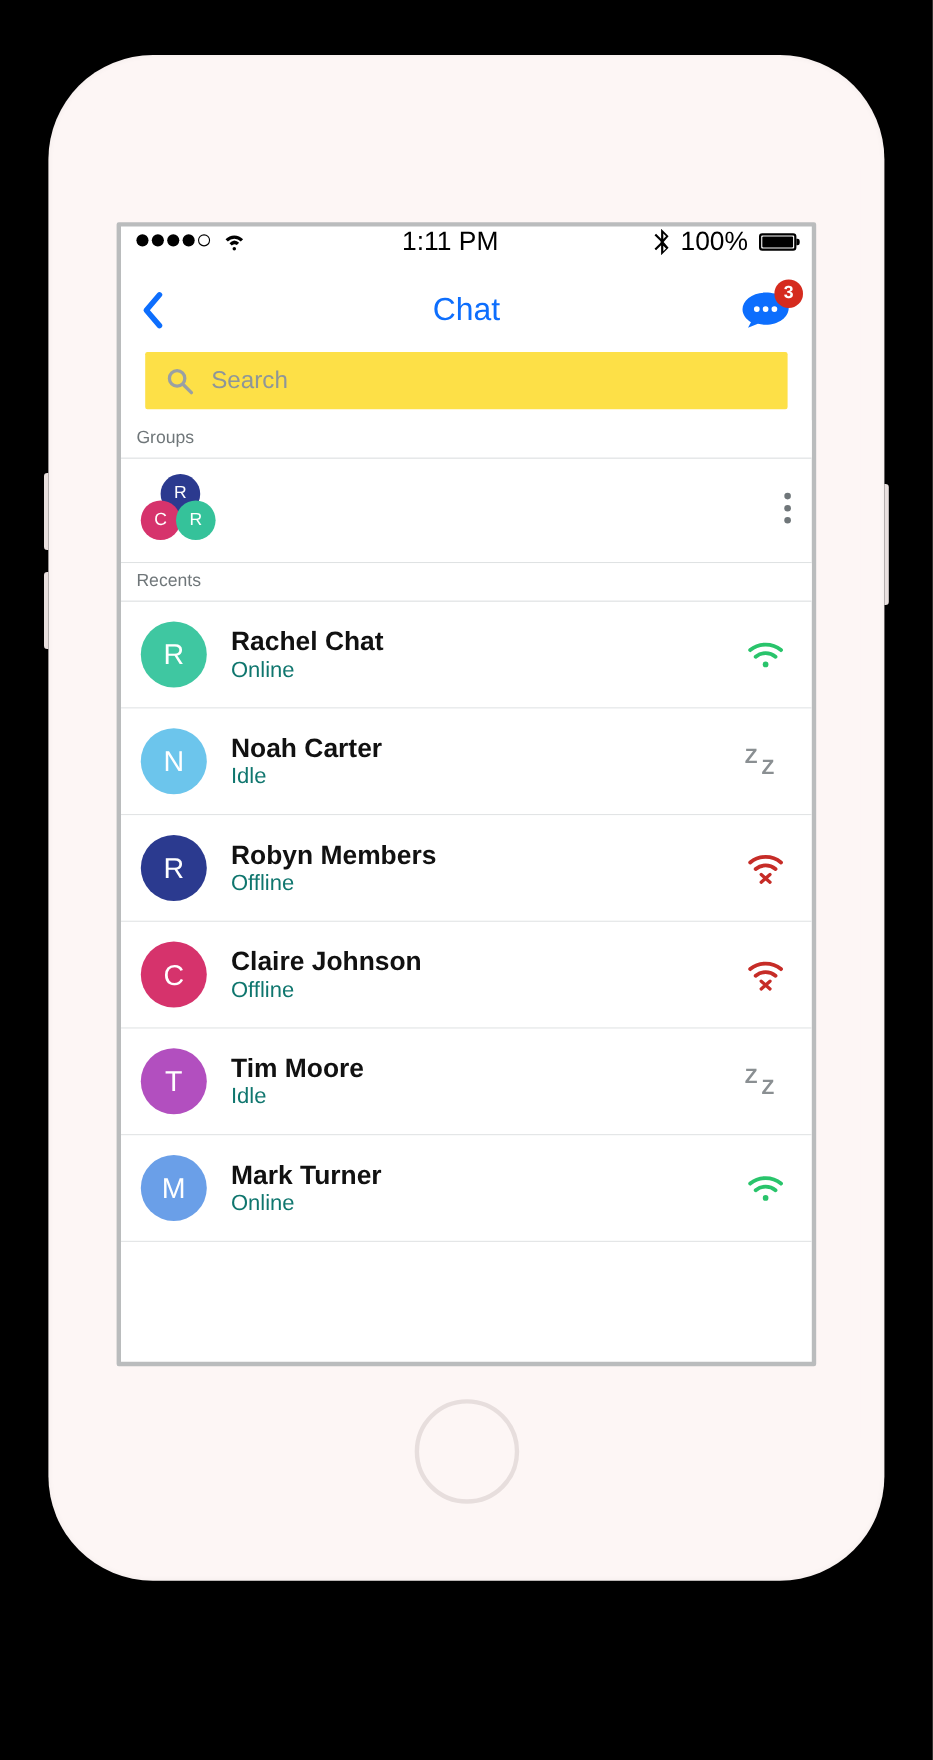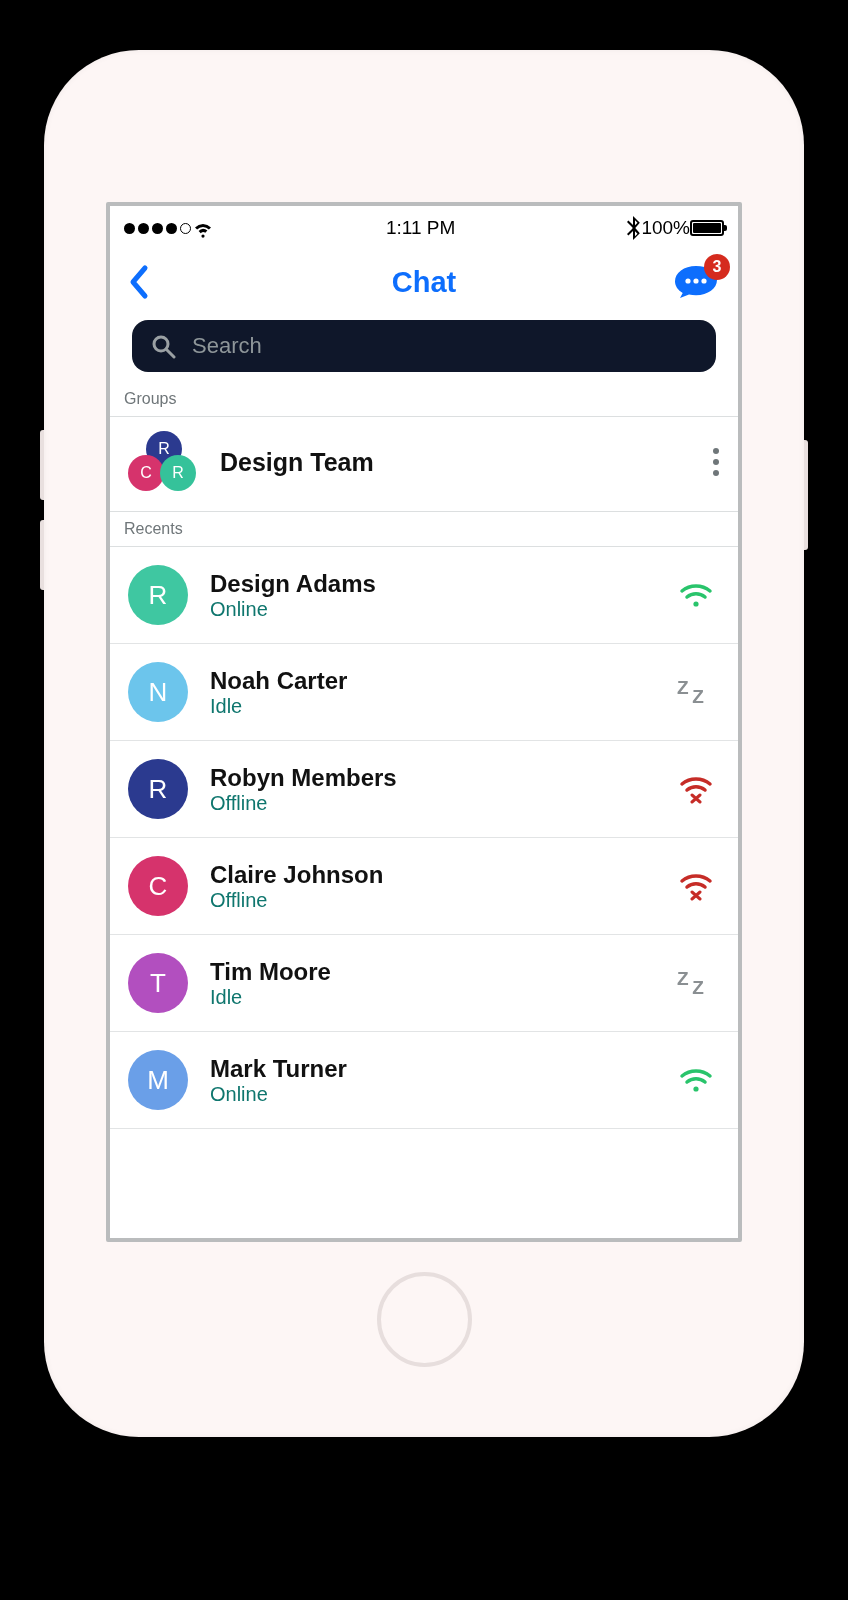--- a/index.html
+++ b/index.html
@@ -72,27 +72,27 @@
     margin-top: 70px;
     overflow: hidden;
     display: flex;
     flex-direction: column;
   }
 
   
   .status-bar {
     height: 44px;
     display:flex;
-    align-items:center;
+    align-items:flex-start;
     justify-content:space-between;
-    padding: 13px 14px;
-    font-size: 19px;
+    padding: 0 14px;
+    font-size: 24px;
     font-weight:500;
   }
-  .status-left, .status-right { display:flex; align-items:center; }
+  .status-left, .status-right { display:flex; align-items:center; gap:10px; }
   .sig-dots { display:flex; gap:3px; }
   .sig-dots span {
     width:11px;height:11px;border-radius:50%;background:#000;display:inline-block;
   }
   .sig-dots span.hollow { background:#fff;border:1.5px solid #000;width:11px;height:11px;}
   .wifi-status svg { width:24px;height:24px;display:block;}
   .bt-ico svg{width:15px;height:24px;display:block;}
   .batt {
     width:34px;height:16px;border:2px solid #000;border-radius:3px;position:relative;
   }
@@ -103,38 +103,38 @@
   .navbar {
     height: 64px;
     display:flex;
     align-items:center;
     justify-content:space-between;
     padding: 0 18px;
     position:relative;
   }
   .navbar .title{
     color:#0d6efd;
-    font-weight:700;
+    font-weight:400;
     font-size:29px;
     position:absolute;left:0;right:0;text-align:center;pointer-events:none;
   }
   .back-chevron svg{width:22px;height:36px;display:block;}
   .chat-bubble-wrap{position:relative;}
   .chat-bubble-wrap svg{width:48px;height:36px;display:block;}
   .badge{
     position:absolute;top:-10px;right:-10px;
     width:26px;height:26px;border-radius:50%;
     background:#d52b1e;color:#fff;font-size:16px;font-weight:700;
     display:flex;align-items:center;justify-content:center;
   }
 
   
   .search-row{padding:6px 22px 10px 22px;}
   .search-box{
-    background:#0f172a;border-radius:16px;height:52px;
+    background:#fde047;border-radius:2px;height:52px;
     display:flex;align-items:center;gap:16px;padding:0 18px;
   }
   .search-box svg{width:26px;height:26px;display:block;}
   .search-box input{
     border:none;background:transparent;outline:none;
     font-size:22px;color:#6d7578;flex:1;
   }
   .search-box input::placeholder{color:#8e9699;}
 
   
@@ -250,37 +250,36 @@
       </div>
 
       <div class="section-hdr">Groups</div>
       <div class="group-row">
         <div class="group-avatars">
           <span class="ga ga1" style="background:#2b3a8f">R</span>
           <span class="ga ga2" style="background:#d6336c">C</span>
           <span class="ga ga3" style="background:#35c29a">R</span>
         </div>
         <div class="row-text">
-          <div class="line1">Design Team</div>
         </div>
         <span class="more-dots">
           <svg viewBox="0 0 8 30">
               <circle cx="4" cy="4" r="3" fill="#6f7679"></circle>
               <circle cx="4" cy="15" r="3" fill="#6f7679"></circle>
               <circle cx="4" cy="26" r="3" fill="#6f7679"></circle>
             </svg>
         </span>
       </div>
 
       <div class="section-hdr">Recents</div>
       <div id="contacts">
           <div class="contact-row">
             <div class="avatar" style="background: rgb(63, 199, 161);">R</div>
             <div class="row-text">
-              <div class="line1">Design Adams</div>
+              <div class="line1">Rachel Chat</div>
               <div class="line2">Online</div>
             </div>
             <div class="status-ico">
   <svg width="34" height="28" viewBox="0 0 34 28">
     <path fill="none" stroke="#29c46b" stroke-width="3.5" stroke-linecap="round" d="M3 10a22 22 0 0 1 28 0"></path>
     <path fill="none" stroke="#29c46b" stroke-width="3.5" stroke-linecap="round" d="M8 16a14 14 0 0 1 18 0"></path>
     <circle cx="17" cy="23" r="2.6" fill="#29c46b"></circle>
   </svg>
 </div>
           </div>

